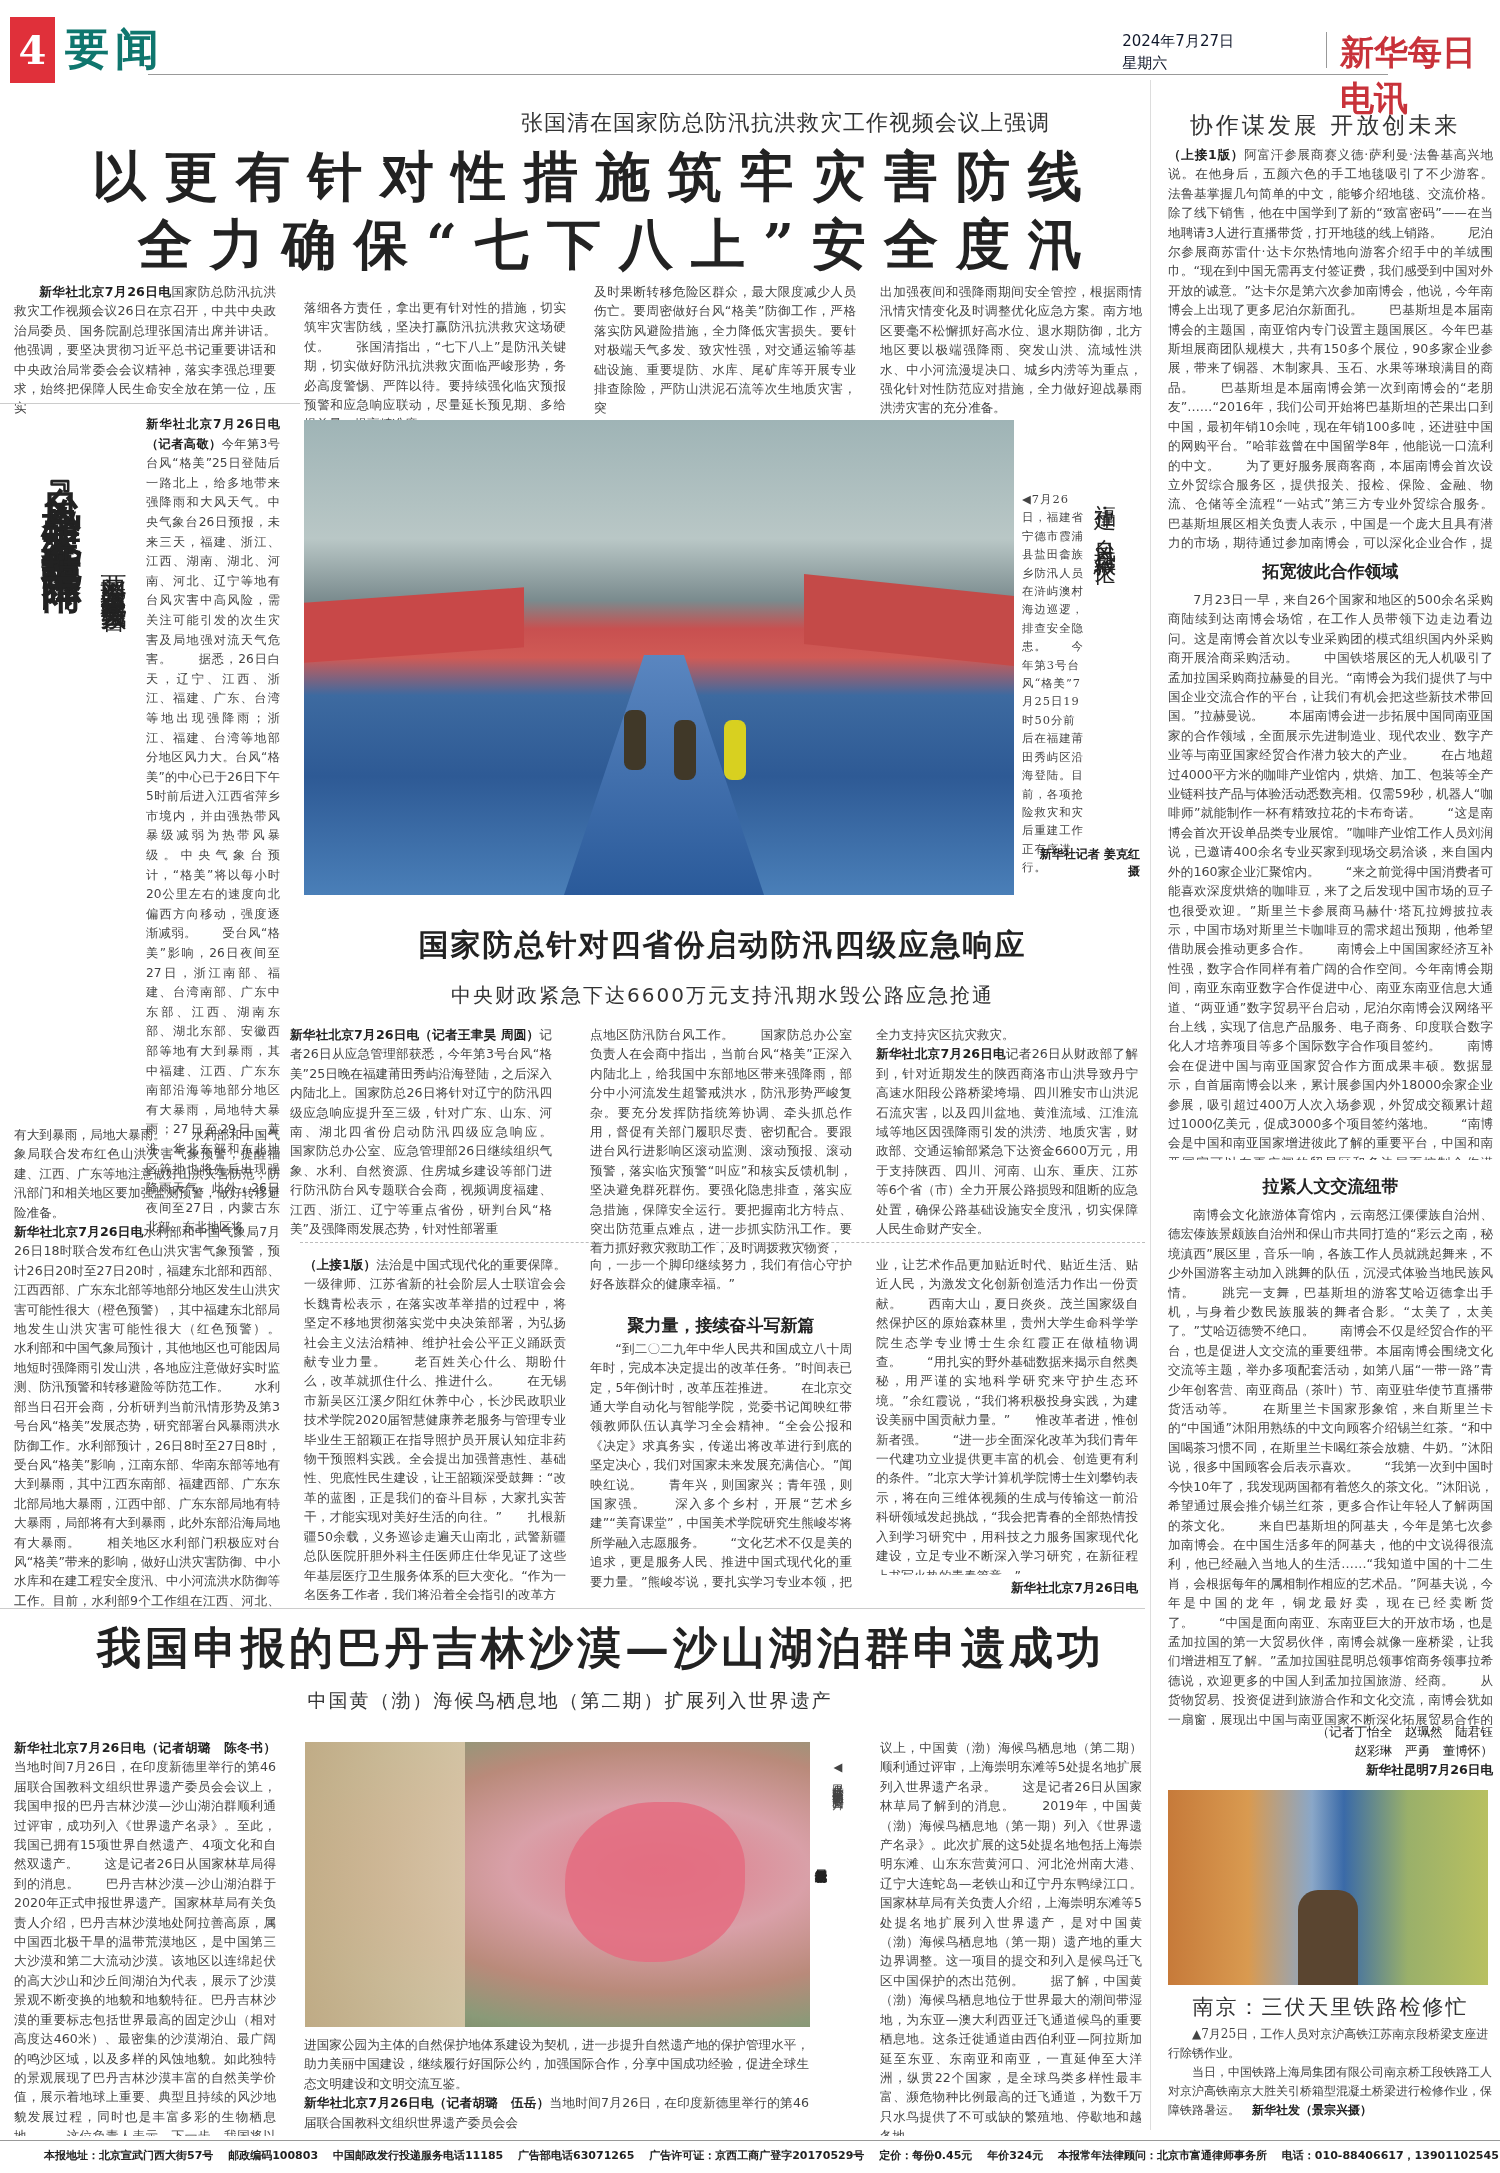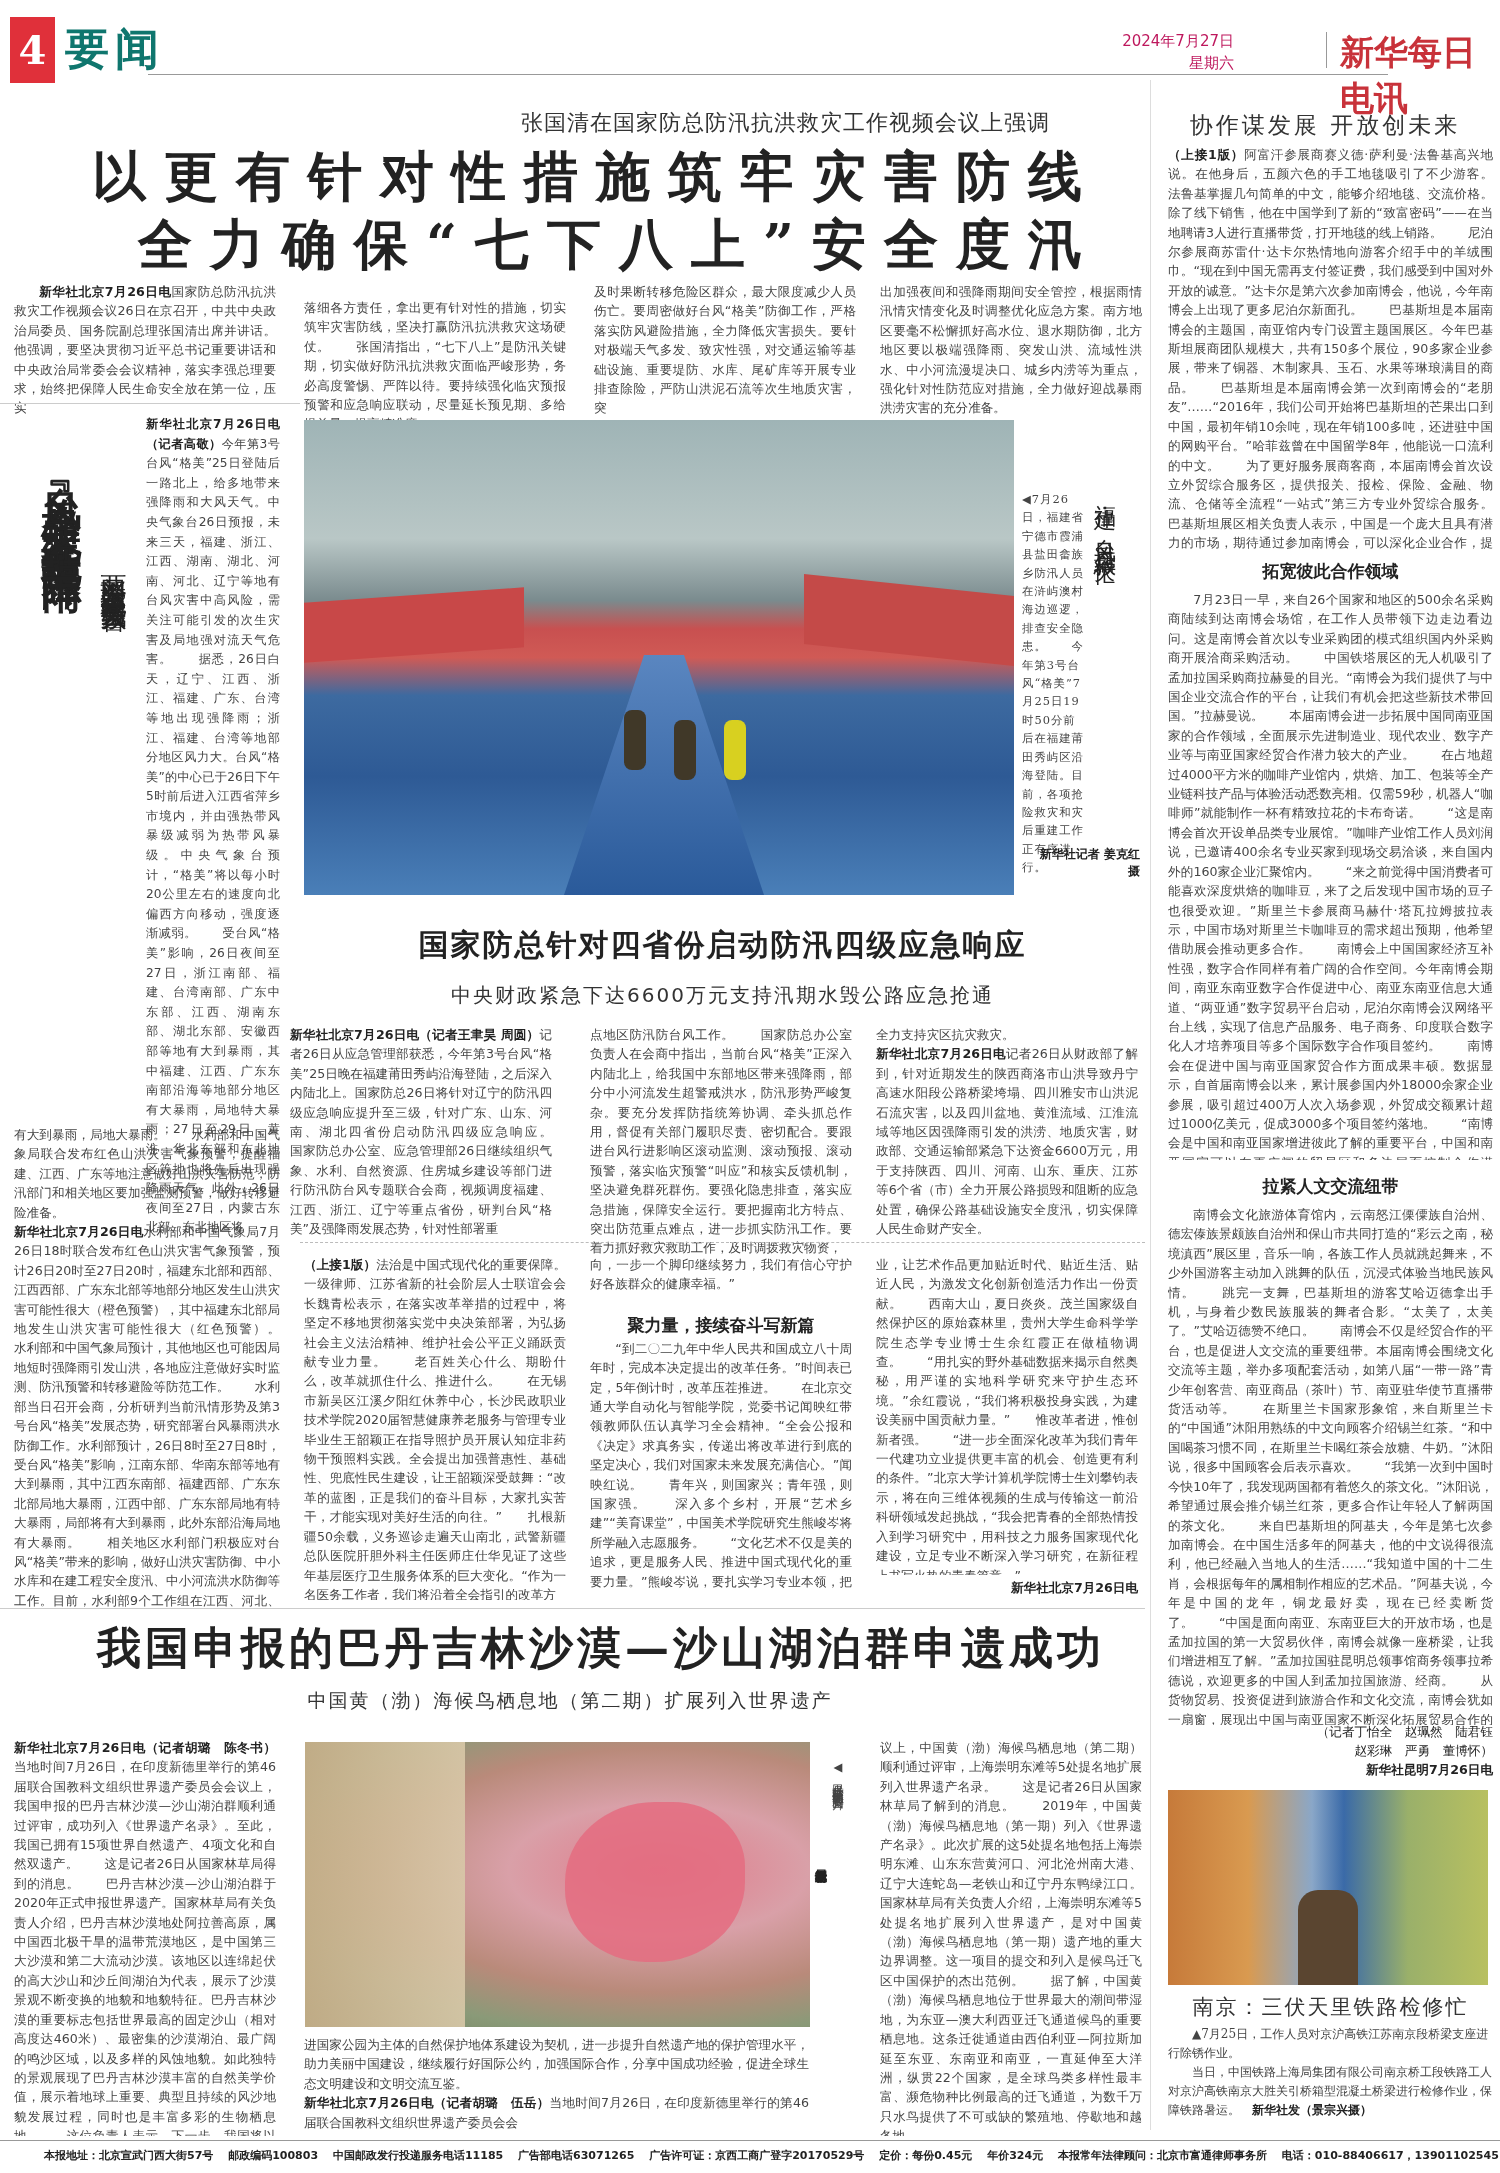--- a/index.html
+++ b/index.html
@@ -3,21 +3,21 @@
 <meta charset="utf-8">
 <style>
 *{box-sizing:border-box;margin:0;padding:0}
 html,body{width:1500px;height:2173px;background:#fff;overflow:hidden}
 body{position:relative;font-family:"DejaVu Sans","Liberation Sans",sans-serif;color:#333}
 .abs{position:absolute}
 .serif{font-family:"DejaVu Serif","Liberation Serif",serif}
 .masthead-num{left:10px;top:17px;width:45px;height:66px;background:#e0303a;color:#fff;font-size:40px;font-weight:bold;text-align:center;line-height:66px;font-family:"DejaVu Serif",serif}
 .masthead-sec{left:65px;top:20px;font-size:44px;color:#0f766e;font-weight:bold;letter-spacing:6px;font-family:"DejaVu Serif",serif}
 .masthead-rule{left:148px;top:74px;width:1240px;height:1px;background:#999}
-.date{right:266px;top:30px;text-align:right;font-size:15px;color:#be185d;line-height:22px}
+.date{right:266px;top:30px;text-align:left;font-size:15px;color:#0f172a;line-height:22px}
 .vsep{left:1326px;top:32px;width:1px;height:36px;background:#999}
 .brand{left:1340px;top:30px;font-size:34px;color:#c8323a;font-weight:bold;font-family:"DejaVu Serif",serif;letter-spacing:0}
 .body-text{font-size:12.6px;line-height:19.4px;color:#444;text-align:justify;text-indent:2em}
 .lead{font-weight:bold;color:#222}
 .head1{font-family:"DejaVu Serif",serif;font-weight:bold;color:#222;font-size:54px;letter-spacing:18px;line-height:72px;text-align:right}
 .deck{font-size:22px;color:#333;text-align:center;letter-spacing:2px}
 .subhead{font-size:17px;font-weight:bold;color:#222;text-align:center}
 .col{position:absolute}
 .vert{writing-mode:vertical-rl;text-orientation:upright}
 .dash{border-top:1px dashed #bbb}

